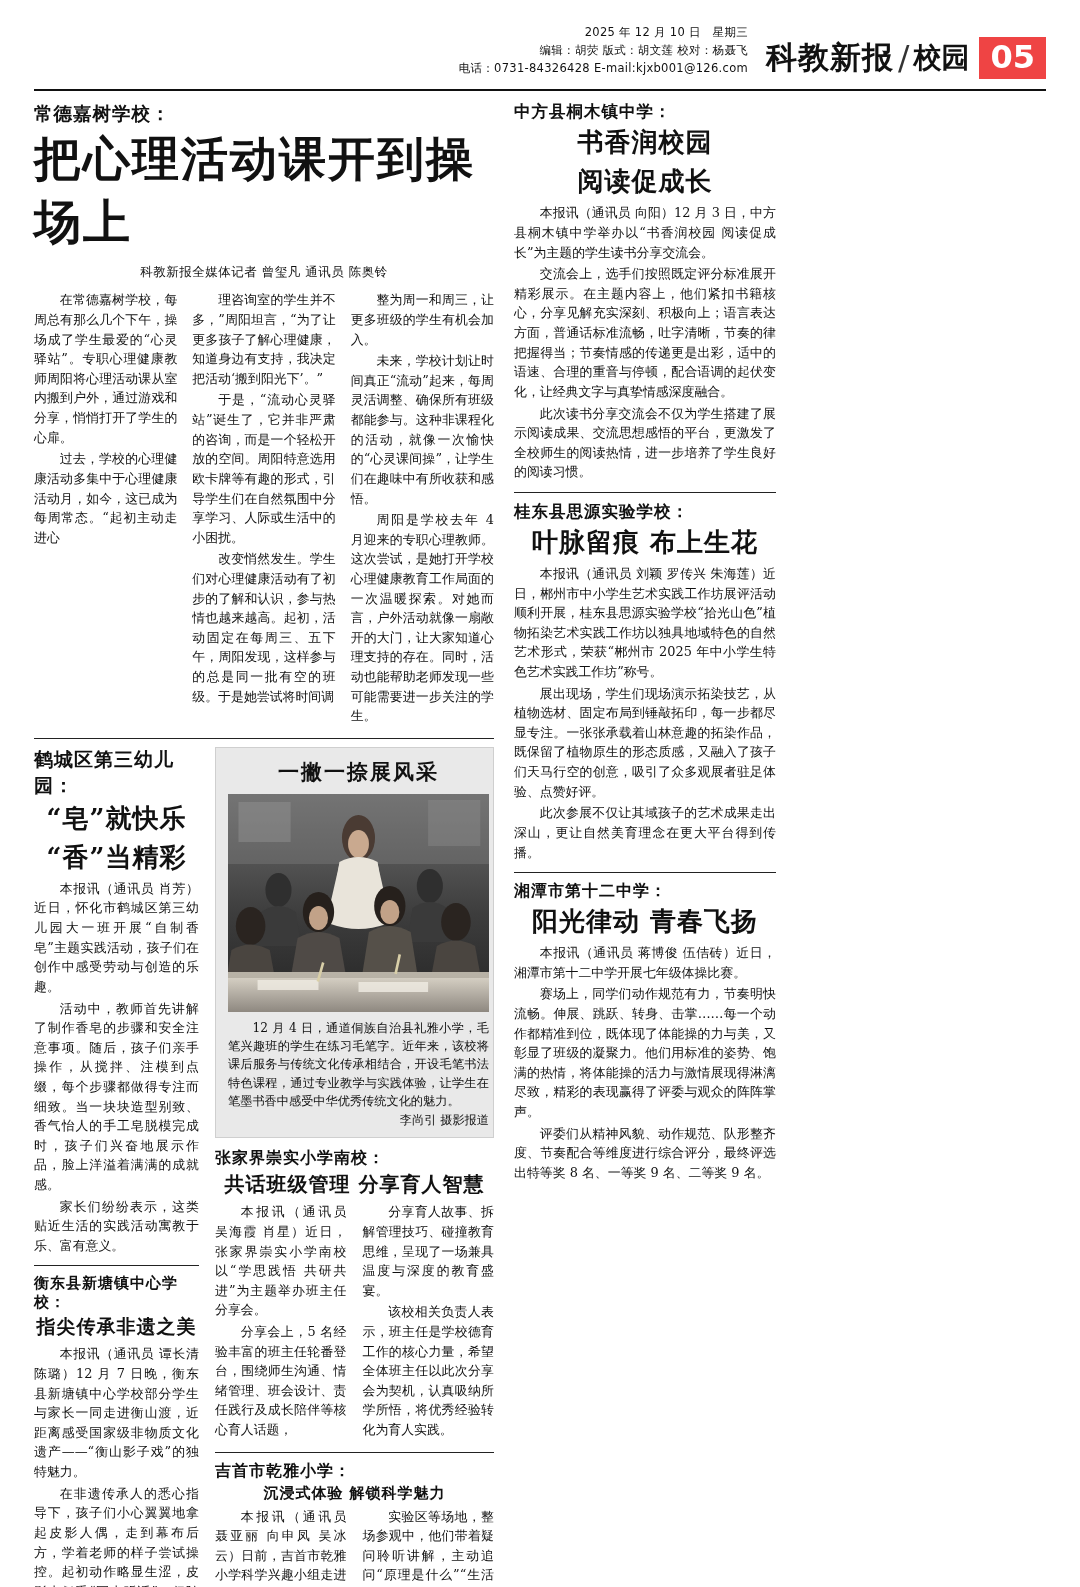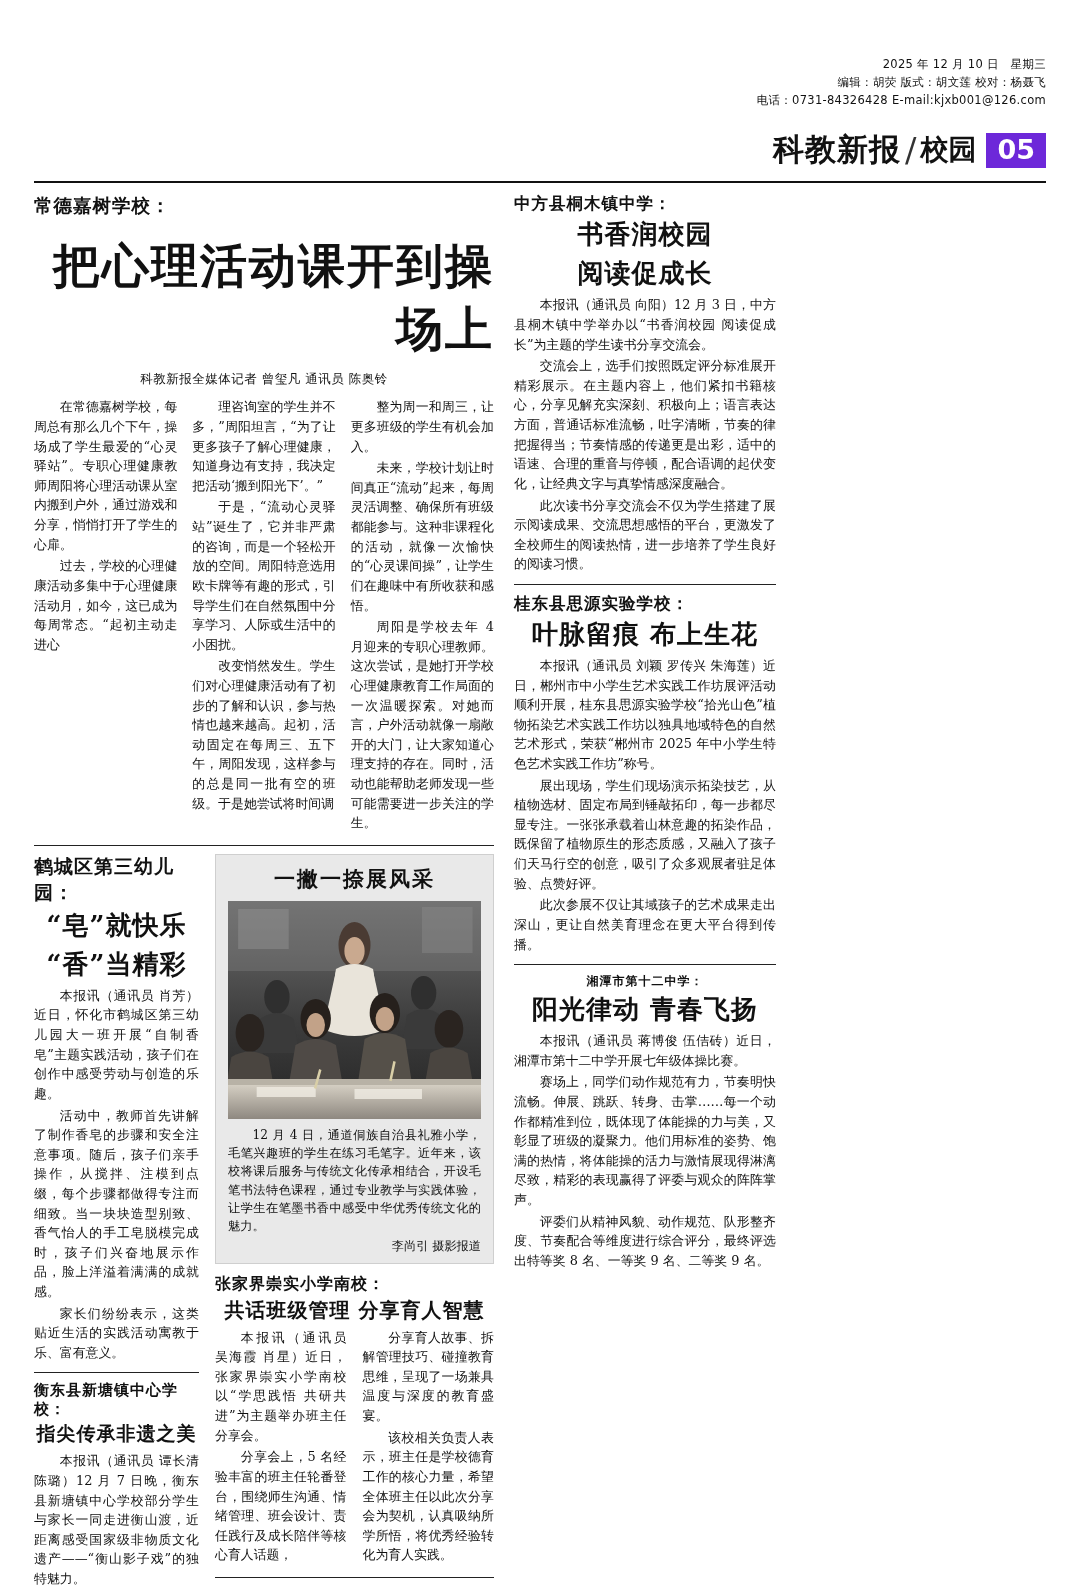--- a/index.html
+++ b/index.html
@@ -15,24 +15,23 @@
     position:relative;
     width:1080px;height:1587px;
     padding:0;
     box-sizing:border-box;
   }
   
   .masthead{
     display:flex;
     align-items:flex-end;
     justify-content:flex-end;
-    padding:56px 34px 6px 34px;
+    padding:24px 34px 6px 34px;
     box-sizing:border-box;
     gap:18px;
-    flex-direction:column;
   }
   .masthead-meta{
     text-align:right;
     font-size:11.5px;
     line-height:1.55;
     font-family:"DejaVu Sans","Liberation Sans",sans-serif;
     color:#111;
     letter-spacing:.3px;
     padding-bottom:2px;
   }
@@ -51,23 +50,23 @@
     font-size:34px;
     font-weight:300;
     margin:0 4px 0 4px;
     color:#333;
   }
   .brand-section{
     font-size:28px;
     font-weight:bold;
   }
   .page-num{
-    background:#6d28d9;
+    background:#ef4444;
     color:#fff;
-    font-size:27px;
+    font-size:32px;
     font-weight:bold;
     padding:1px 11px 3px 11px;
     margin-left:10px;
     font-family:"DejaVu Sans","Liberation Sans",sans-serif;
   }
   .rule{
     border:0;
     border-top:2px solid #111;
     margin:4px 34px 0 34px;
   }
@@ -99,22 +98,22 @@
     font-size:18.5px;
     font-weight:bold;
     letter-spacing:1px;
     margin:0 0 2px 0;
     text-indent:0;
   }
   .headline-main{
     font-size:47px;
     font-weight:bold;
     letter-spacing:2px;
-    text-align:right;
-    margin:17px 0 10px 0;
+    text-align:left;
+    margin:2px 0 10px 0;
     font-family:"DejaVu Sans","Liberation Sans",sans-serif;
   }
   .byline{
     text-align:center;
     font-size:12.5px;
     margin-bottom:9px;
     letter-spacing:.5px;
   }
   .head2{
     font-size:26px;
@@ -131,21 +130,21 @@
   .three-col{
     display:flex;
     gap:15px;
   }
   .three-col .c{flex:1;}
 
   
   .photo-box{
     background:#e9e9e9;
     border:1px solid #cfcfcf;
-    padding:10px 12px 8px 12px;
+    padding:10px 4px 8px 12px;
     box-sizing:border-box;
     margin-bottom:10px;
   }
   .photo-title{
     text-align:center;
     font-size:21px;
     font-weight:bold;
     letter-spacing:2px;
     margin-bottom:8px;
     font-family:"DejaVu Serif","Liberation Serif",serif;
@@ -355,21 +354,21 @@
         <div class="kicker" style="font-size:16.5px;">桂东县思源实验学校：</div>
         <div class="head2">叶脉留痕  布上生花</div>
         <p>本报讯（通讯员  刘颖  罗传兴  朱海莲）近日，郴州市中小学生艺术实践工作坊展评活动顺利开展，桂东县思源实验学校“拾光山色”植物拓染艺术实践工作坊以独具地域特色的自然艺术形式，荣获“郴州市 2025 年中小学生特色艺术实践工作坊”称号。</p>
         <p>展出现场，学生们现场演示拓染技艺，从植物选材、固定布局到锤敲拓印，每一步都尽显专注。一张张承载着山林意趣的拓染作品，既保留了植物原生的形态质感，又融入了孩子们天马行空的创意，吸引了众多观展者驻足体验、点赞好评。</p>
         <p>此次参展不仅让其域孩子的艺术成果走出深山，更让自然美育理念在更大平台得到传播。</p>
       </div>
 
       <div class="divider"></div>
 
       <div>
-        <div class="kicker" style="font-size:12px;text-align:center;">湘潭市第十二中学：</div>
+        <div class="kicker" style="font-size:16px;">湘潭市第十二中学：</div>
         <div class="head2">阳光律动  青春飞扬</div>
         <p>本报讯（通讯员  蒋博俊  伍佶砖）近日，湘潭市第十二中学开展七年级体操比赛。</p>
         <p>赛场上，同学们动作规范有力，节奏明快流畅。伸展、跳跃、转身、击掌……每一个动作都精准到位，既体现了体能操的力与美，又彰显了班级的凝聚力。他们用标准的姿势、饱满的热情，将体能操的活力与激情展现得淋漓尽致，精彩的表现赢得了评委与观众的阵阵掌声。</p>
         <p>评委们从精神风貌、动作规范、队形整齐度、节奏配合等维度进行综合评分，最终评选出特等奖 8 名、一等奖 9 名、二等奖 9 名。</p>
       </div>
 
     </div>
   </div>
 </div>
 

